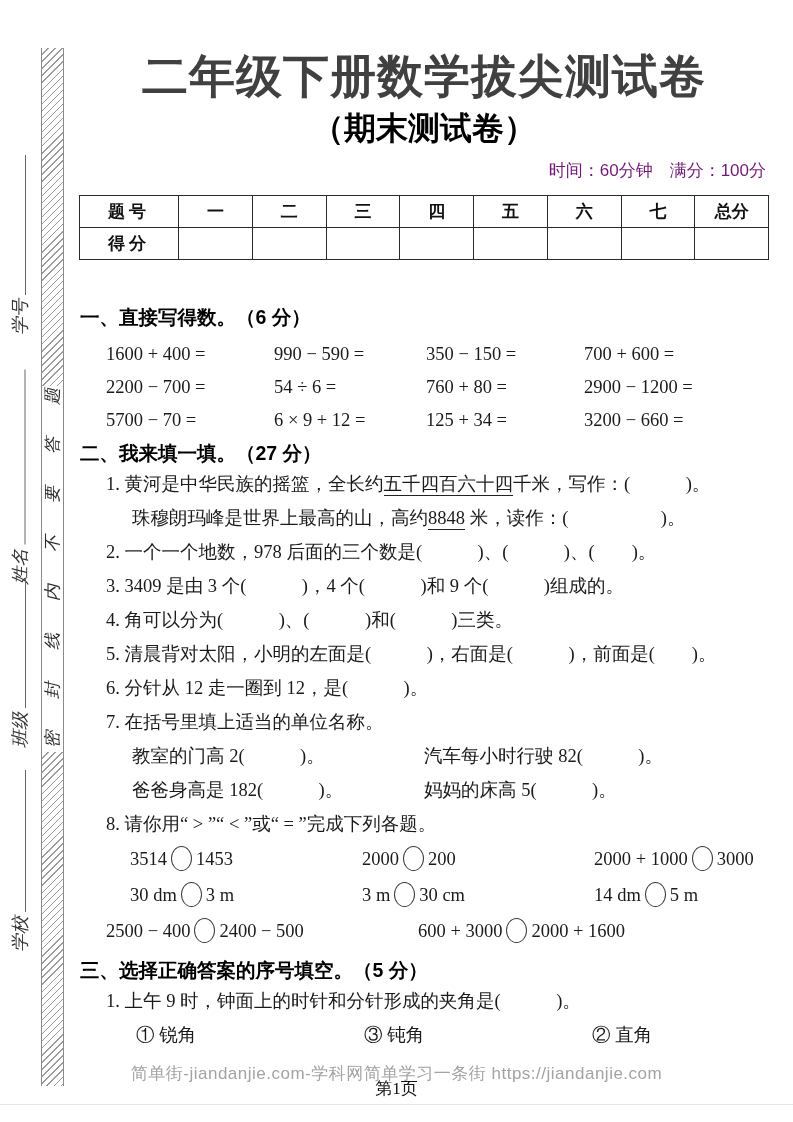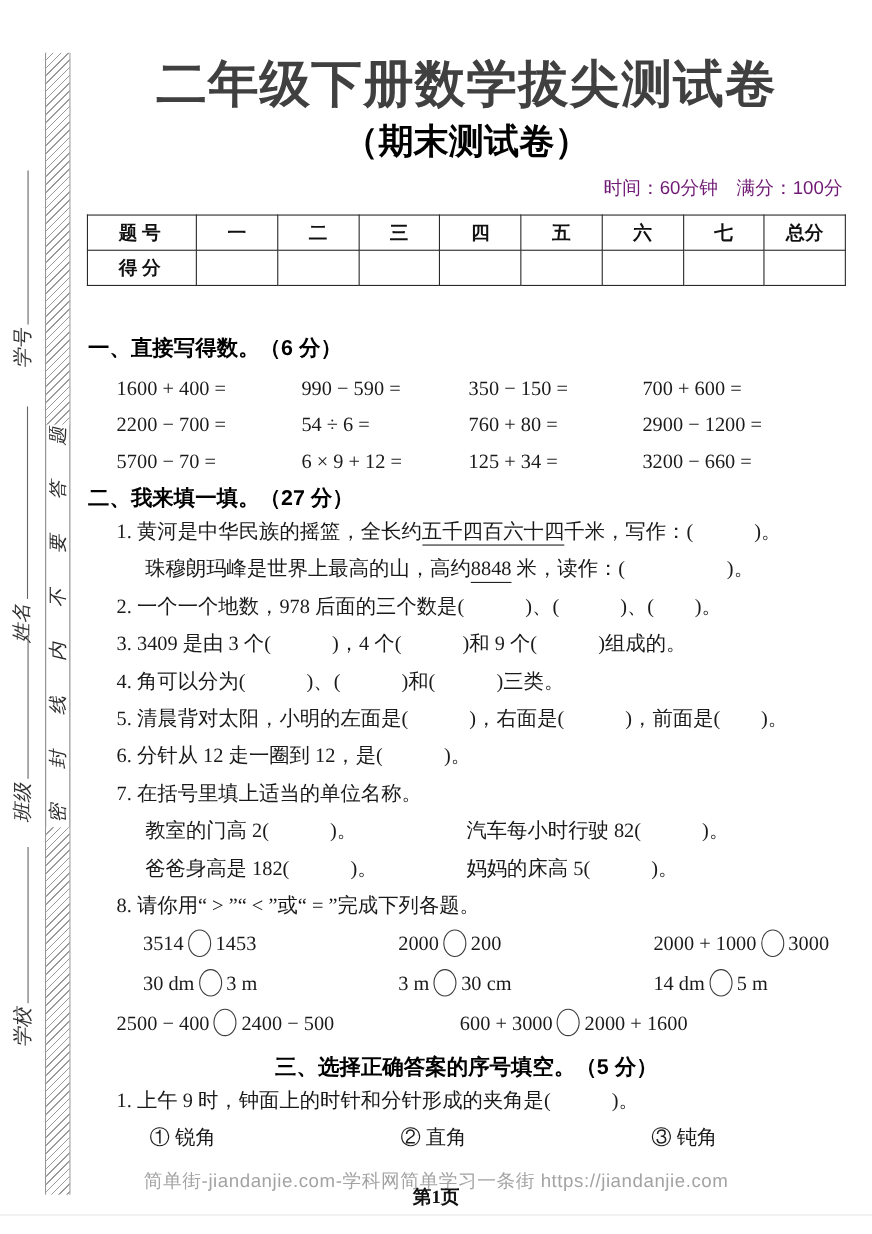--- a/index.html
+++ b/index.html
@@ -34,40 +34,40 @@
   .exam-info{margin-top:8px;text-align:right;font-family:"Liberation Sans",sans-serif;
     font-size:17px;color:#701a75;padding-right:2px;}
   table.score{border-collapse:collapse;table-layout:fixed;width:690px;margin:13px 0 0 -1px;}
   table.score td{border:1.6px solid #2a2a2a;height:29px;text-align:center;vertical-align:middle;
     font-family:"Liberation Sans",sans-serif;font-weight:700;font-size:17px;color:#111;}
   table.score td.first{width:96px;letter-spacing:4px;}
   .sec-heading{font-family:"Liberation Sans",sans-serif;font-weight:700;font-size:19.5px;
     color:#000;line-height:27px;}
   .mt-sec1{margin-top:44px;}
   .mt-sec2{margin-top:10px;}
-  .mt-sec3{margin-top:8px;text-align:center;}
+  .mt-sec3{margin-top:8px;}
   .s1-grid{display:grid;grid-template-columns:168px 152px 158px auto;row-gap:13px;
     margin:13px 0 0 26px;font-size:18.5px;line-height:20px;}
   .fill-item{font-size:18.5px;line-height:34px;margin-left:26px;}
   .fill-sub{margin-left:52px;}
   .u{border-bottom:1.2px solid #222;padding-bottom:1px;}
   .two-col{display:grid;grid-template-columns:292px auto;margin-left:52px;
     font-size:18.5px;line-height:34px;}
   .cmp-row{display:grid;grid-template-columns:232px 232px auto;margin-left:50px;
     font-size:18.5px;line-height:36px;}
   .cmp-row.last{grid-template-columns:312px auto;margin-left:26px;}
   .circle{display:inline-block;width:19px;height:23px;border:1.2px solid #3a3a3a;
     border-radius:50%;vertical-align:-6px;margin:0 4px;background:#fff;}
   .choices{display:grid;grid-template-columns:228px 228px auto;margin-left:56px;
     font-size:18.5px;line-height:35px;}
   
   .watermark{position:absolute;top:1062px;left:0;width:100%;text-align:center;
     font-family:"Liberation Sans",sans-serif;font-size:17px;color:#a3a3a3;letter-spacing:.5px;}
   .page-num{position:absolute;top:1077px;left:0;width:100%;text-align:center;
-    font-size:17px;color:#111;font-weight:700;}
+    font-size:17px;color:#111;font-weight:400;}
   .bottom-rule{position:absolute;top:1104px;left:0;width:100%;border-top:1px solid #e6e6e6;}
 </style>
 </head>
 <body>
 
 <div class="band-line left"></div>
 <div class="band-line right"></div>
 <div class="hatch top"></div>
 <div class="hatch bottom"></div>
 
@@ -184,21 +184,21 @@
   </div>
   <div class="cmp-row last">
     <span><span>2500 − 400</span><span class="circle"></span><span>2400 − 500</span></span>
     <span><span>600 + 3000</span><span class="circle"></span><span>2000 + 1600</span></span>
   </div>
 
   <div class="sec-heading mt-sec3">三、选择正确答案的序号填空。（5 分）</div>
   <div class="fill-item">1. 上午 9 时，钟面上的时针和分针形成的夹角是(　　　)。</div>
   <div class="choices">
     <span>① 锐角</span>
+    <span>③ 钝角</span>
     <span>② 直角</span>
-    <span>③ 钝角</span>
   </div>
 
 </div>
 
 <div class="watermark">简单街-jiandanjie.com-学科网简单学习一条街 https://jiandanjie.com</div>
 <div class="page-num">第1页</div>
 <div class="bottom-rule"></div>
 
 </body></html>

